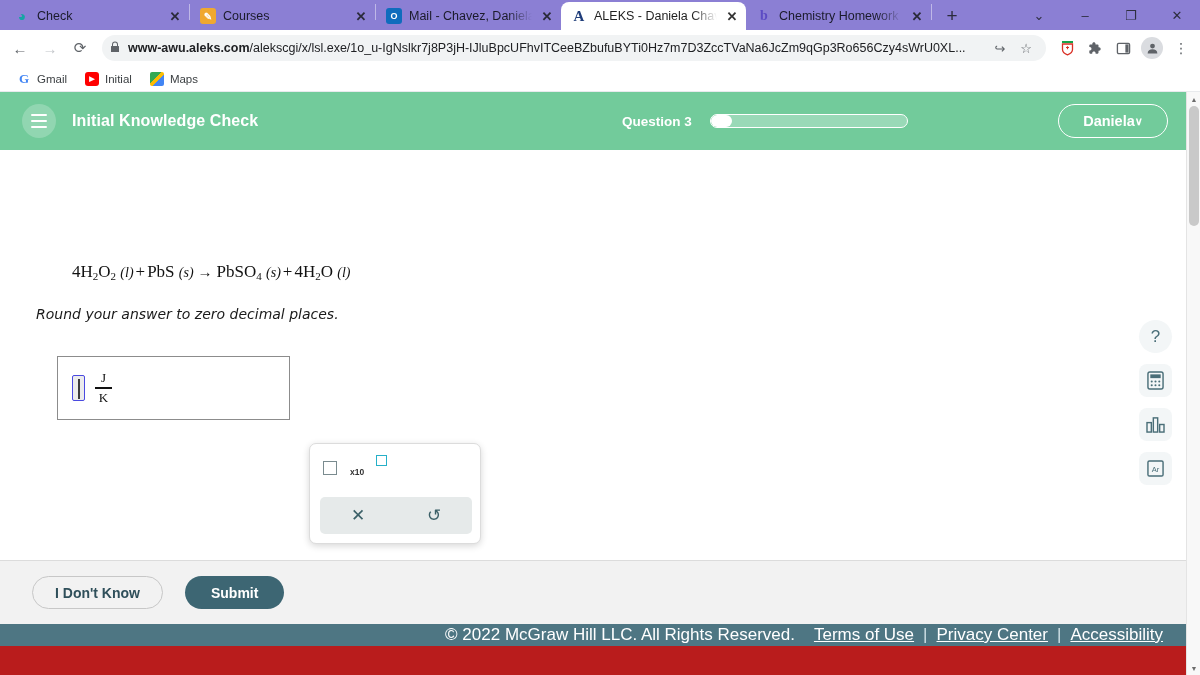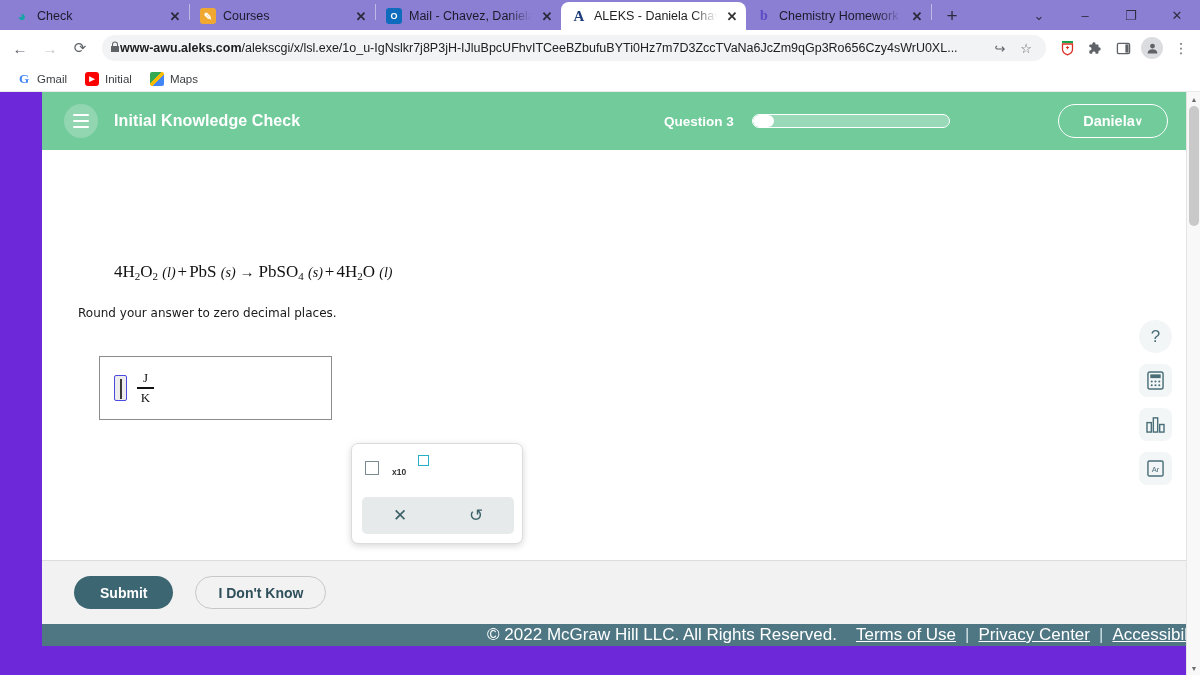--- a/index.html
+++ b/index.html
@@ -75,21 +75,21 @@
   }
   .nav-btn {
     width: 28px; height: 28px; border-radius: 50%;
     display: flex; align-items: center; justify-content: center;
     color: #5f6368; font-size: 15px;
   }
   .nav-btn.dim { color: #c3c6ca; }
   .omnibox {
     flex: 1 1 auto; height: 26px; background: #f1f3f4;
     border-radius: 13px; margin: 0 6px;
-    display: flex; align-items: center; padding: 0 8px; 
+    display: flex; align-items: center; padding: 0 8px; gap: 8px;
     overflow: hidden;
   }
   .lock-ico { font-size: 11px; color: #5f6368; flex: 0 0 auto; }
   .url {
     font-size: 12.5px; color: #202124;
     white-space: nowrap; overflow: hidden; flex: 1 1 auto;
   }
   .url b { font-weight: 700; }
   .omni-act {
     display: flex; align-items: center; gap: 2px; flex: 0 0 auto;
@@ -126,21 +126,21 @@
     display: flex; align-items: center; justify-content: center;
     font-size: 11px; font-weight: 700; border-radius: 2px;
   }
   .ico-g { color: #4285f4; font-family: "Liberation Serif", serif; font-size: 13px;}
   .ico-yt { background: #ff0000; color: #fff; font-size: 7px; border-radius: 3px;}
   .ico-maps { background: linear-gradient(135deg,#34a853 40%,#fbbc04 40%,#fbbc04 60%,#4285f4 60%); position: relative;}
 
   
   .page {
     position: absolute; top: 92px; left: 0;
-    width: 1200px; height: 583px; background: #6d28d9; padding-left: 42px;
+    width: 1200px; height: 583px; background: #b91c1c;
   }
   .scroll-col {
     position: absolute; right: 0; top: 0; width: 14px; height: 583px;
     background: #f8f8f8; border-left: 1px solid #e4e4e4;
   }
   .sc-arrow {
     width: 14px; height: 14px; display: flex;
     align-items: center; justify-content: center;
     font-size: 7px; color: #6d6d6d;
   }
@@ -205,22 +205,23 @@
     font-size: 17px; color: #111;
     white-space: nowrap;
   }
   .equation sub { font-size: 11px; vertical-align: -3px; }
   .equation .st { font-style: italic; font-size: 14px; }
   .equation .arrow { font-size: 15px; padding: 0 4px; }
   .equation .op { padding: 0 2px; }
 
   .round-text {
     position: absolute; left: 36px; top: 156px;
-    font-size: 12px; color: #1a1a1a;
+    font-size: 14px; color: #1a1a1a;
     font-family: "DejaVu Sans", sans-serif;
+    font-style: italic;
   }
 
   .answer-box {
     position: absolute; left: 57px; top: 206px;
     width: 233px; height: 64px;
     border: 1px solid #8c8c8c; background: #fff;
     display: flex; align-items: center; padding-left: 14px; gap: 10px;
   }
   .ans-caret {
     width: 13px; height: 26px;
@@ -494,22 +495,22 @@
         </div>
         <div class="tool-btn">
           <svg width="17" height="17" viewBox="0 0 18 18">
               <rect x="1" y="1" width="16" height="16" rx="1.5" fill="none" stroke="#4a6e78" stroke-width="1.5"></rect>
               <text x="9" y="12.6" font-size="8" font-family="Liberation Sans, sans-serif" fill="#4a6e78" text-anchor="middle">Ar</text>
             </svg>
         </div>
       </div>
 
       <div class="footer-bar">
+        <div class="btn btn-idk">I Don't Know</div>
         <div class="btn btn-submit">Submit</div>
-        <div class="btn btn-idk">I Don't Know</div>
       </div>
 
       <div class="copyright">
         <span class="cp">© 2022 McGraw Hill LLC. All Rights Reserved.</span>
         <a href="#">Terms of Use</a>
         <span class="vbar">|</span>
         <a href="#">Privacy Center</a>
         <span class="vbar">|</span>
         <a href="#">Accessibility</a>
       </div>

